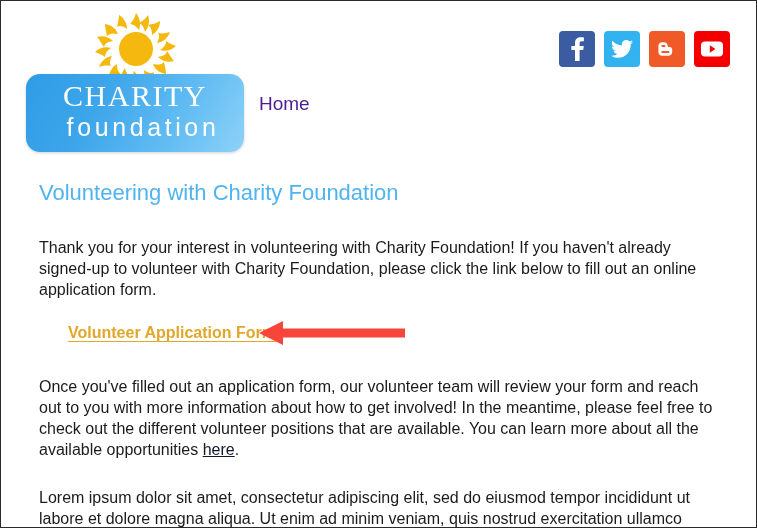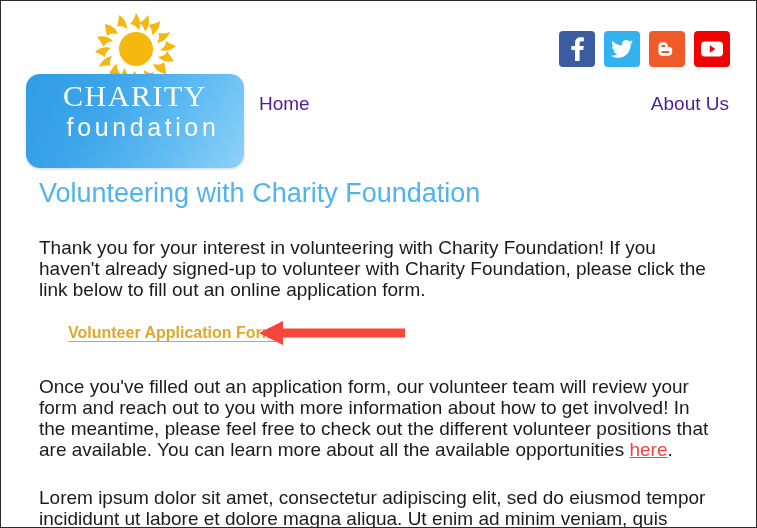--- a/index.html
+++ b/index.html
@@ -39,21 +39,21 @@
     left: 62px;
     top: 0px;
     width: 96px;
     height: 82px;
   }
   #logo-box {
     position: absolute;
     left: 0px;
     top: 65px;
     width: 218px;
-    height: 94px;
+    height: 78px;
     border-radius: 14px;
     background: linear-gradient(120deg, #2e9ce6 0%, #3ea6ea 35%, #63bdf3 70%, #8ed2f8 100%);
     box-shadow: 0 1px 3px rgba(0,0,0,0.18);
     overflow: hidden;
   }
   #logo-charity {
     position: absolute;
     left: 0;
     right: 0;
     top: 6px;
@@ -122,38 +122,38 @@
   
   #content {
     position: relative;
     padding: 0 38px;
   }
   #page-title {
     margin: 0;
     padding-top: 16px;
     font-family: "Liberation Sans", sans-serif;
     font-weight: normal;
-    font-size: 27px;
+    font-size: 22px;
     line-height: 32px;
     color: #4fb3f0;
   }
   .body-para {
     margin: 0;
     font-family: "Liberation Sans", sans-serif;
-    font-size: 19px;
+    font-size: 16px;
     line-height: 21px;
     color: #1b1b1b;
     max-width: 682px;
   }
   #para-1 { margin-top: 28px; }
   #para-2 { margin-top: 27px; }
   #para-3 { margin-top: 27px; }
 
   .inline-link {
-    color: #ef4444;
+    color: #0f172a;
     text-decoration: underline;
     cursor: pointer;
   }
 
   
   #cta-row {
     position: relative;
     margin-top: 23px;
     height: 26px;
   }
@@ -212,21 +212,20 @@
         </svg>
       </div>
       <div id="logo-box">
         <div id="logo-charity">CHARITY</div>
         <div id="logo-foundation">foundation</div>
       </div>
     </div>
 
     <nav id="nav">
       <a class="nav-item">Home</a>
-      <a class="nav-item">About Us</a>
     </nav>
 
     <div id="social">
 
       <a class="social-icon si-facebook" title="Facebook">
         <svg width="20" height="24" viewBox="0 0 20 24" aria-hidden="true">
           <path fill="#ffffff" d="M12.6 24V13.1h3.6l0.6-4.2h-4.2V6.2c0-1.2 0.3-2 2.1-2h2.2V0.4C16.5 0.3 15.2 0.2 13.7 0.2 c-3.4 0-5.7 2-5.7 5.7v3h-3.6v4.2H8V24z"></path>
         </svg>
       </a>
 

